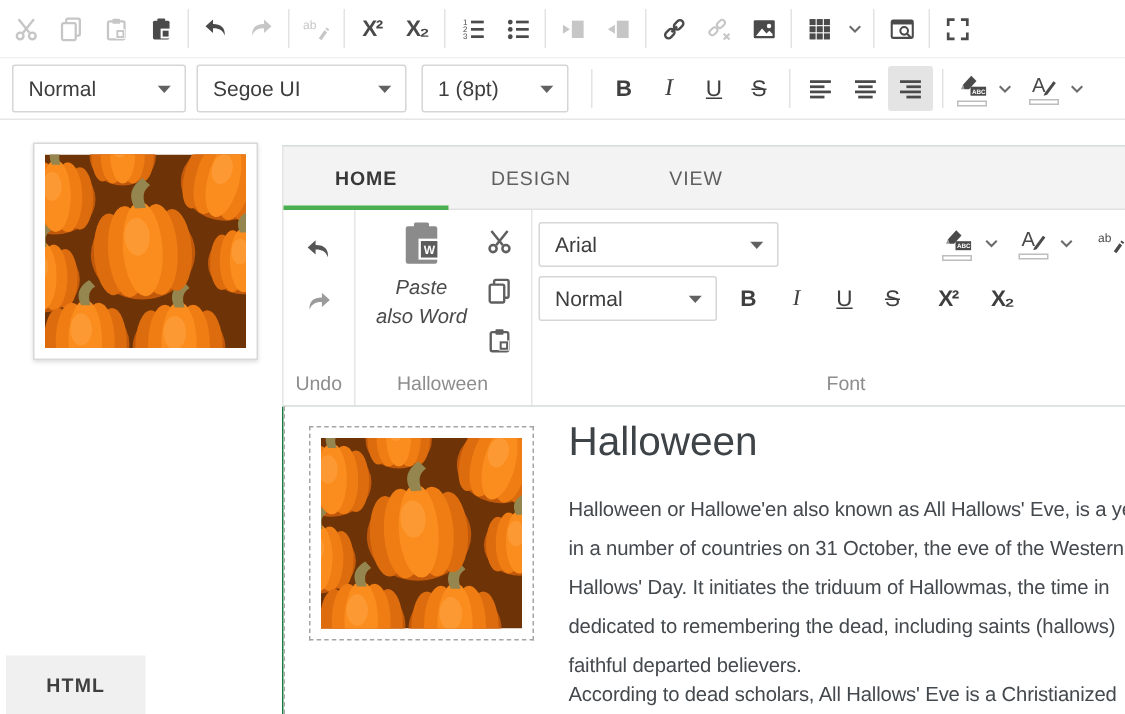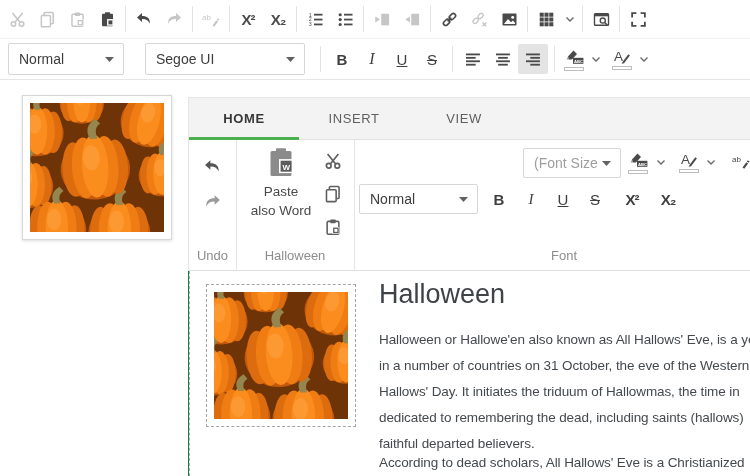--- a/index.html
+++ b/index.html
@@ -56,21 +56,21 @@
   .ed-tab.active{color:#383838;font-weight:bold;}
   .ed-tab.active::after{content:"";position:absolute;left:0;bottom:-1px;width:100%;height:3px;background:#4CAF50;}
 
   .ribbon{position:absolute;left:0;top:43px;width:562px;height:131px;background:#fff;
           border-left:1px solid #e5e5e5;border-bottom:1px solid #e0e0e0;}
   .rib-sep{position:absolute;top:0;width:1px;height:130px;background:#e6e6e6;}
   .rib-label{position:absolute;bottom:7px;text-align:center;font-size:13px;color:#8d8d8d;}
   .rib-btn{position:absolute;display:flex;align-items:center;justify-content:center;background:none;border:none;padding:0;}
   .big-paste{position:absolute;left:53px;top:7px;width:78px;display:flex;flex-direction:column;
              align-items:center;background:none;border:none;padding:0;color:#3f3f3f;}
-  .bp-line{font-size:13.5px;line-height:19px;color:#4a4a4a;}
+  .bp-line{font-size:13.5px;line-height:19px;color:#4a4a4a;font-style:italic;}
   .rib-fmt{position:absolute;width:30px;height:30px;display:flex;align-items:center;justify-content:center;
            font-size:15px;color:#3f3f3f;background:none;border:none;}
 
   .ed-content{position:absolute;left:1px;top:174px;width:561px;height:205px;background:#fff;
               border-left:1px dashed #a9a9a9;}
   .ed-img-frame{position:absolute;left:16px;top:13px;width:150px;height:143px;background:#fff;
                 border:1px dashed #a5a5a5;padding:7px;}
   .ed-heading{position:absolute;left:189px;top:8px;margin:0;font-size:27px;font-weight:normal;
               color:#3e4347;white-space:nowrap;}
   .para{position:absolute;left:189px;font-size:13.5px;line-height:26px;color:#44494e;letter-spacing:-.1px;}
@@ -269,22 +269,28 @@
     </button>
   </div>
 
   <div class="tb2">
     <div class="select" style="width:116px">
       <span>Normal</span>
       <svg class="ic" width="9" height="5" viewBox="0 0 9 5">
           <path d="M0 0 h9 L4.5 5 Z" fill="#616161"></path>
         </svg>
     </div>
-    <div class="select" style="width:160px;margin-left:21px">
+    <div class="select" style="width:140px;margin-left:7px">
       <span>Segoe UI</span>
+      <svg class="ic" width="9" height="5" viewBox="0 0 9 5">
+          <path d="M0 0 h9 L4.5 5 Z" fill="#616161"></path>
+        </svg>
+    </div>
+    <div class="select" style="width:98px;margin-left:10px">
+      <span>1 (8pt)</span>
       <svg class="ic" width="9" height="5" viewBox="0 0 9 5">
           <path d="M0 0 h9 L4.5 5 Z" fill="#616161"></path>
         </svg>
     </div>
     <div class="vsep" style="margin:0 6px 0 15px"></div>
     <button class="fmt-btn fmt-b">B</button>
     <button class="fmt-btn fmt-i">I</button>
     <button class="fmt-btn fmt-u">U</button>
     <button class="fmt-btn fmt-s">S</button>
     <div class="vsep" style="margin:0 5px"></div>
@@ -352,21 +358,21 @@
       <svg width="134" height="129" viewBox="0 0 150 145" preserveAspectRatio="none">
           <use href="#pscene"></use>
         </svg>
     </div>
   </div>
 
   <div class="ed-window">
 
     <div class="ed-tabstrip">
       <button class="ed-tab active">HOME</button>
-      <button class="ed-tab">INSERT</button>
+      <button class="ed-tab">DESIGN</button>
       <button class="ed-tab">VIEW</button>
     </div>
 
     <div class="ribbon">
       <div class="rib-sep" style="left:47px"></div>
       <div class="rib-sep" style="left:165px"></div>
 
       <button class="rib-btn" style="left:8px;top:13px;width:30px;height:26px;color:#555">
         <svg class="ic" width="19" height="17" viewBox="0 0 18 16">
             <path d="M7 2 L2 6.5 L7 11 V7.9 C11.2 7.8 13.6 9.4 14.8 12.8 C15.4 7 11.6 4.9 7 5 Z" fill="currentColor"></path>
@@ -409,23 +415,23 @@
       <button class="rib-btn" style="left:131px;top:75px;width:26px;height:24px;color:#5f5f5f">
         <svg class="ic" width="18" height="18" viewBox="0 0 16 16">
             <rect x="2.8" y="3" width="10.4" height="11.4" rx="1" fill="none" stroke="currentColor" stroke-width="1.4"></rect>
             <rect x="5.6" y="1.4" width="4.8" height="3.2" rx="0.6" fill="currentColor"></rect>
             <rect x="7.6" y="8" width="6" height="6" fill="#fff"></rect>
             <rect x="8.7" y="9.1" width="3.8" height="3.8" fill="none" stroke="currentColor" stroke-width="1.2"></rect>
           </svg>
       </button>
       <div class="rib-label" style="left:47px;width:118px">Halloween</div>
 
-      <div class="select" style="position:absolute;left:334px;top:8px;width:98px;height:30px">
-        <span class="ph">(Font Size</span>
-        <svg class="ic" width="9" height="5" viewBox="0 0 9 5" style="flex:none">
+      <div class="select" style="position:absolute;left:170px;top:8px;width:160px;height:30px">
+        <span>Arial</span>
+        <svg class="ic" width="9" height="5" viewBox="0 0 9 5">
             <path d="M0 0 h9 L4.5 5 Z" fill="#616161"></path>
           </svg>
       </div>
 
       <button class="rib-btn" style="left:436px;top:8px;width:26px;height:28px;color:#4a4a4a;flex-direction:column;gap:2px">
         <svg class="ic" width="20" height="17" viewBox="0 0 20 17">
             <path d="M4 8.5 L9.5 2.5 L13 6 L8 11.5 L5 11.5 Z" fill="currentColor"></path>
             <path d="M4 8.5 L5 11.5 L2.6 11.5 Z" fill="currentColor" opacity=".55"></path>
             <rect x="9" y="9.8" width="10.4" height="6" fill="currentColor"></rect>
             <text x="10" y="14.6" font-size="4.2" fill="#fff" font-weight="bold">ABC</text>
@@ -485,15 +491,16 @@
         <div>dedicated to remembering the dead, including saints (hallows)</div>
         <div>faithful departed believers.</div>
       </div>
       <div class="para" style="top:179px">
         <div>According to dead scholars, All Hallows' Eve is a Christianized</div>
       </div>
     </div>
   </div>
 
   <div class="view-tabs">
+    <button class="vtab vtab-html">HTML</button>
   </div>
 
 </div>
 
 </body></html>

